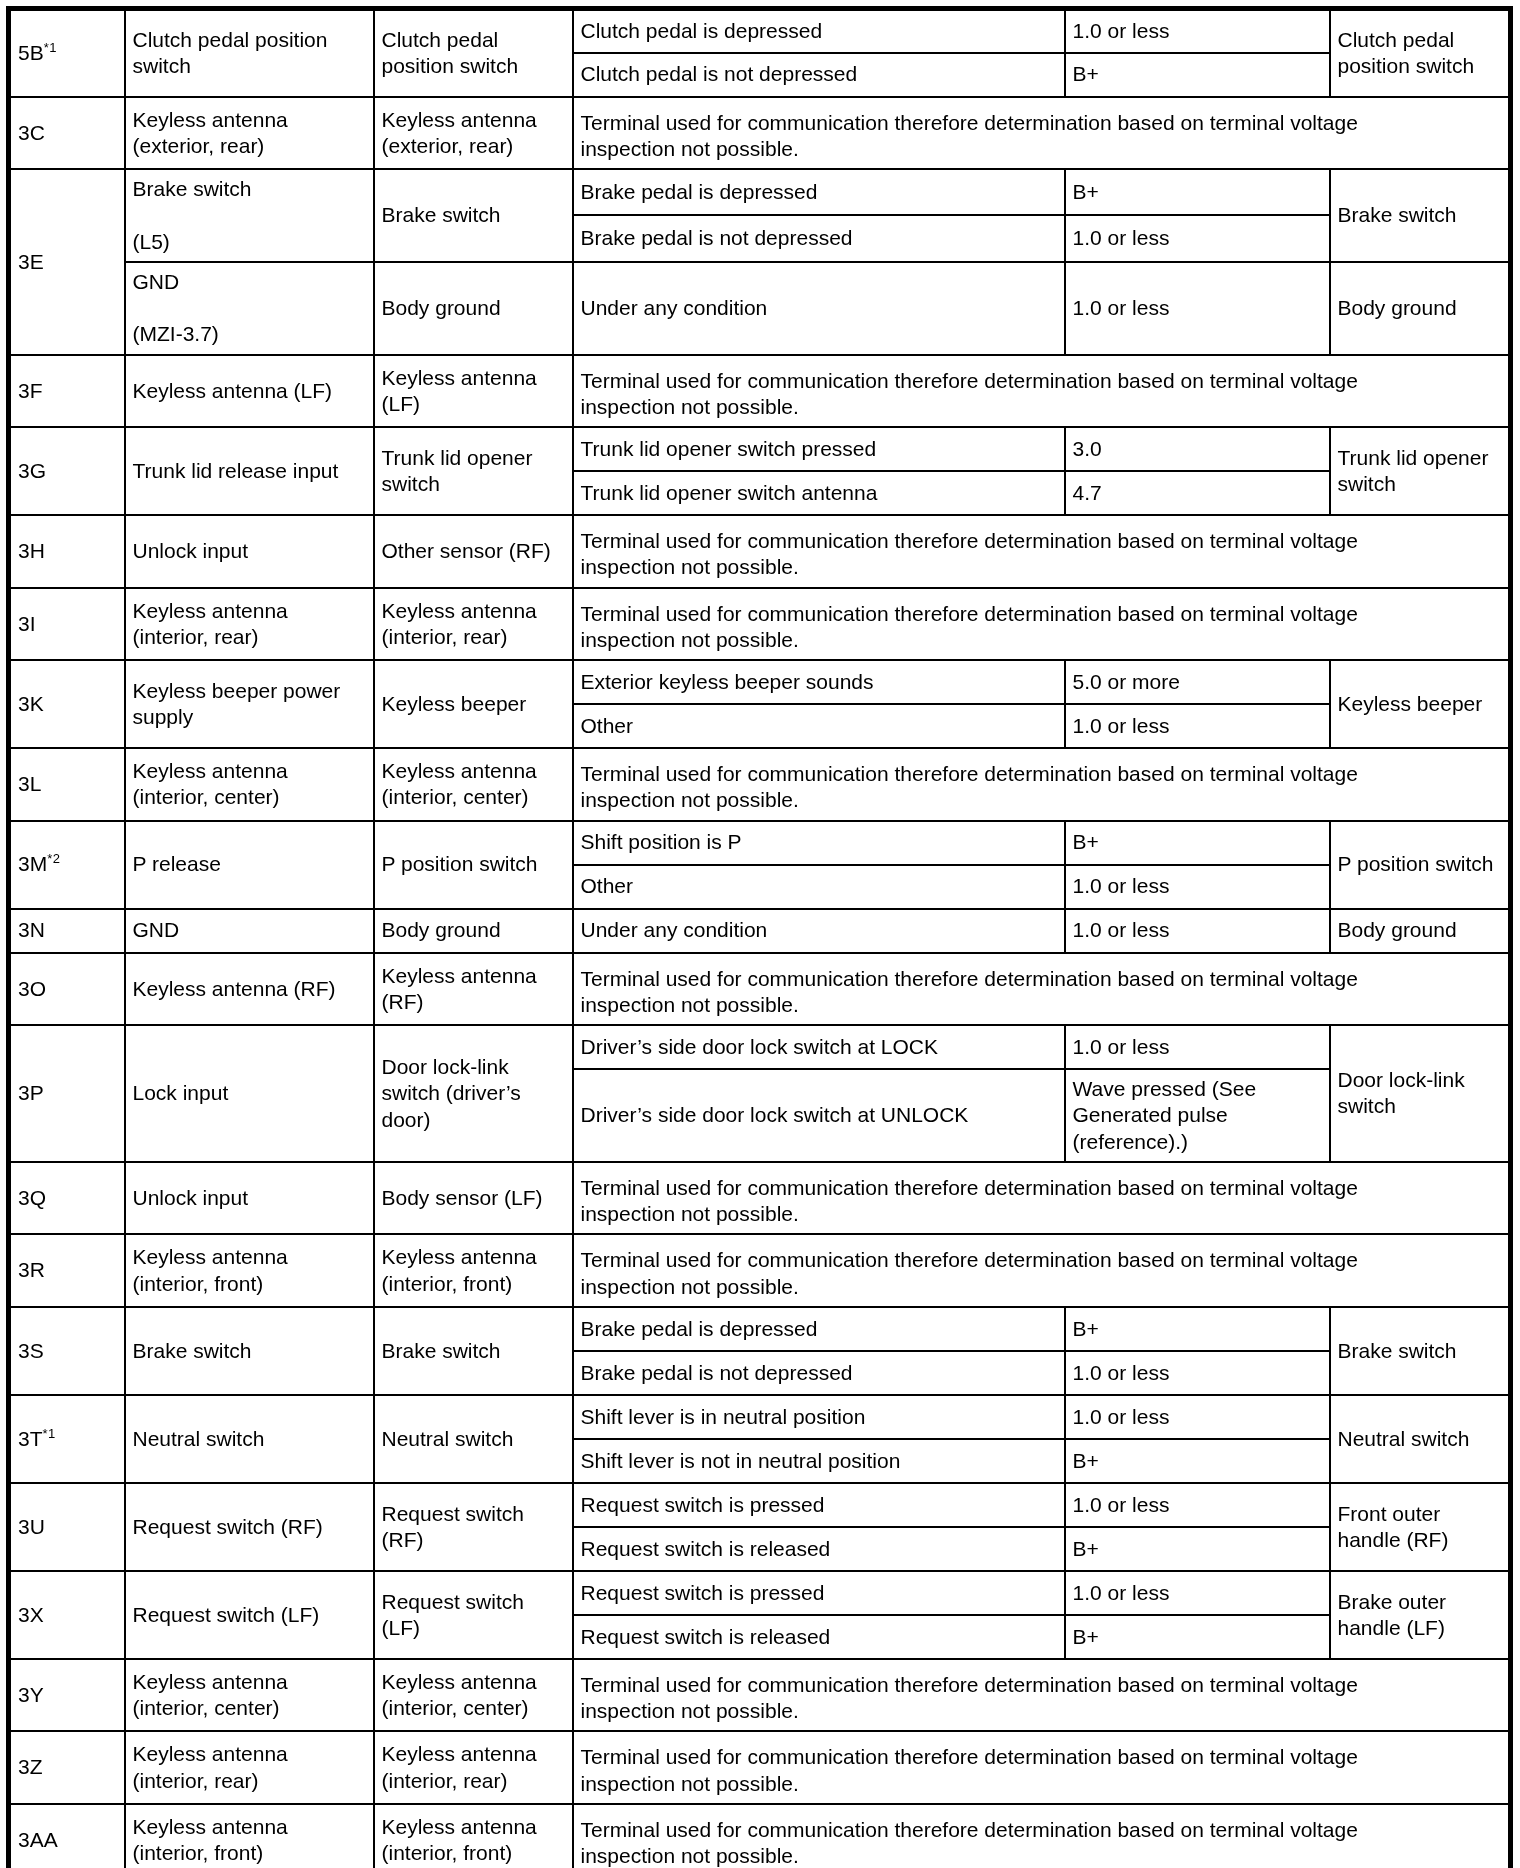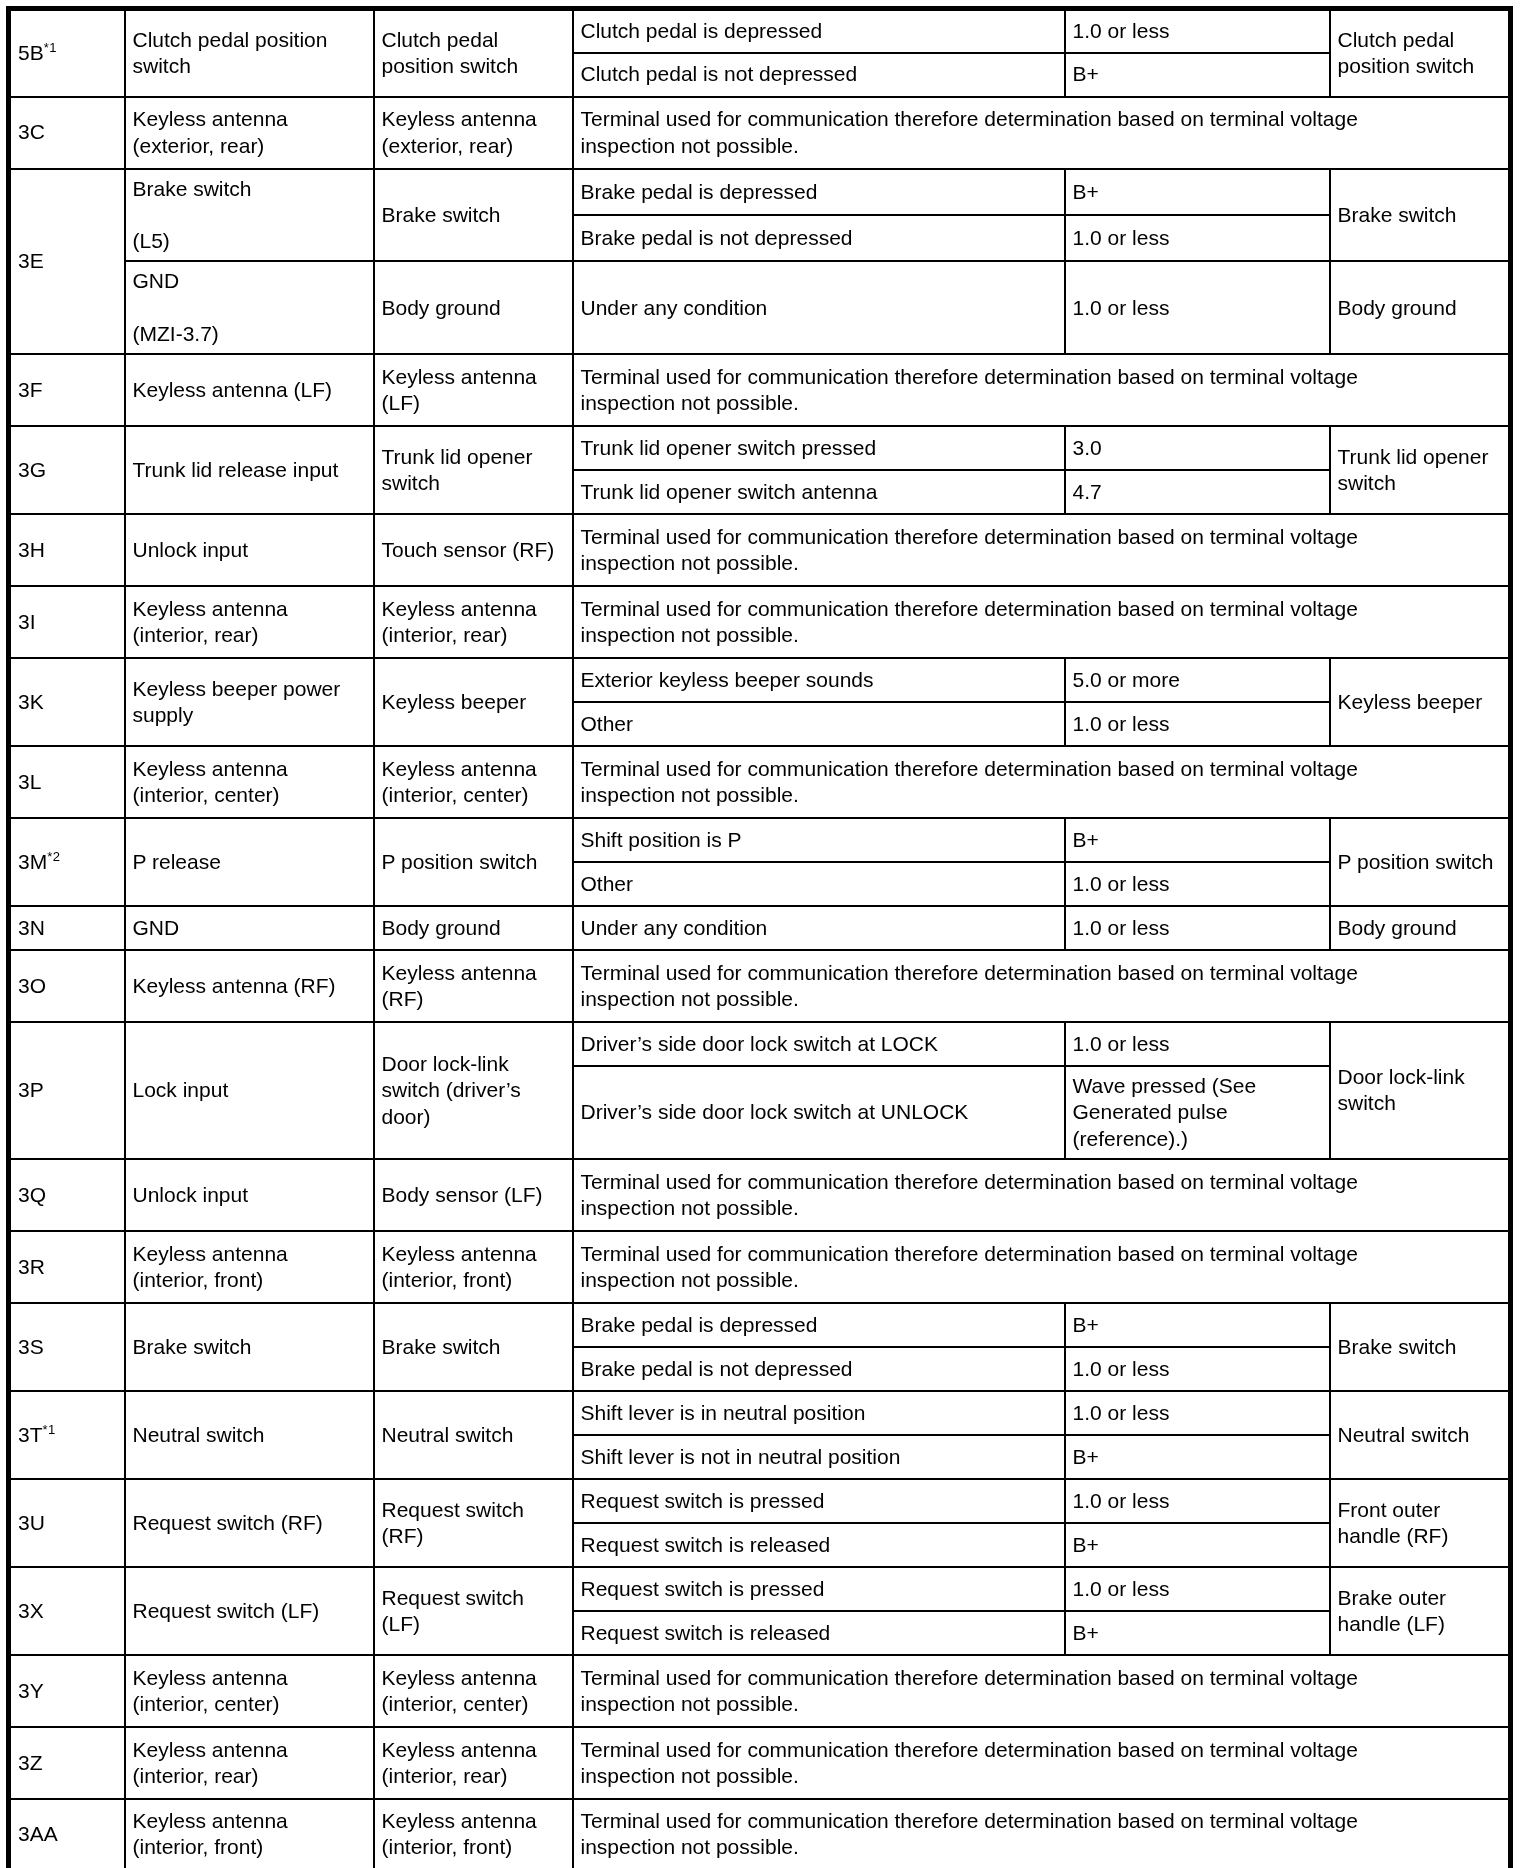--- a/index.html
+++ b/index.html
@@ -25,21 +25,21 @@
   col.w-term{width:116px;}
   col.w-sig {width:249px;}
   col.w-conn{width:199px;}
   col.w-cond{width:492px;}
   col.w-volt{width:265px;}
   col.w-insp{width:181px;}
   tr.cond-row{height:44px;}
   tr.comm-row{height:72px;}
   td.c-term{padding-left:6px;}
   .sup{vertical-align:super;font-size:0.62em;letter-spacing:0.5px;}
-  .comm-inner{max-width:800px;}
+  .comm-inner{max-width:800px;margin-top:6px;}
   .line{min-height:1.25em;}
 </style>
 </head>
 <body>
 
 <div class="page">
   <table class="tv">
     <colgroup>
       <col class="w-term">
         <col class="w-sig">
@@ -112,21 +112,21 @@
           <td class="c-volt">3.0</td>
           <td class="c-insp" rowspan="2">Trunk lid opener switch</td>
         </tr>
         <tr class="cond-row">
           <td class="c-cond">Trunk lid opener switch antenna</td>
           <td class="c-volt">4.7</td>
         </tr>
         <tr class="comm-row">
           <td class="c-term" rowspan="1"><span>3H</span></td>
           <td class="c-sig" rowspan="1">Unlock input</td>
-          <td class="c-conn" rowspan="1">Touch sensor (RF)</td>
+          <td class="c-conn" rowspan="1">Other sensor (RF)</td>
           <td class="c-comm" colspan="3">
             <div class="comm-inner">Terminal used for communication therefore determination based on terminal voltage inspection not possible.</div>
           </td>
         </tr>
         <tr class="comm-row">
           <td class="c-term" rowspan="1"><span>3I</span></td>
           <td class="c-sig" rowspan="1">Keyless antenna (interior, rear)</td>
           <td class="c-conn" rowspan="1">Keyless antenna (interior, rear)</td>
           <td class="c-comm" colspan="3">
             <div class="comm-inner">Terminal used for communication therefore determination based on terminal voltage inspection not possible.</div>

